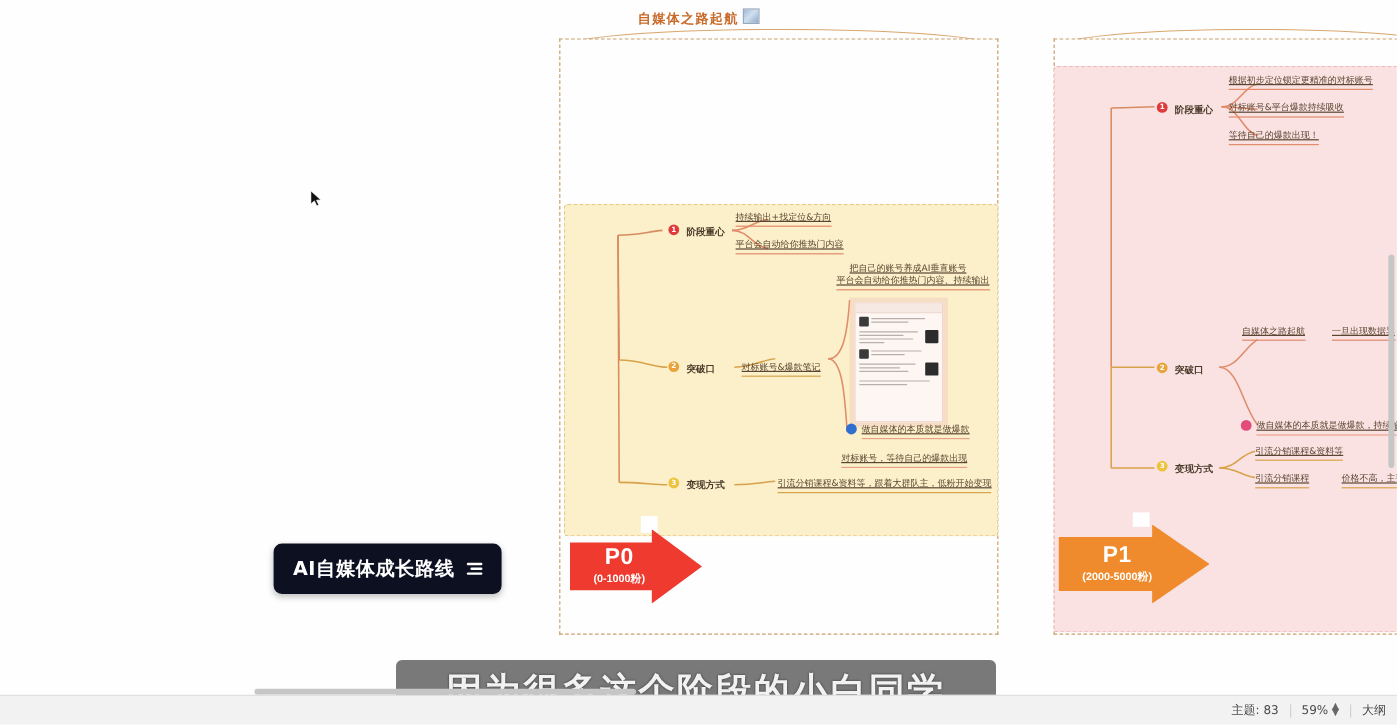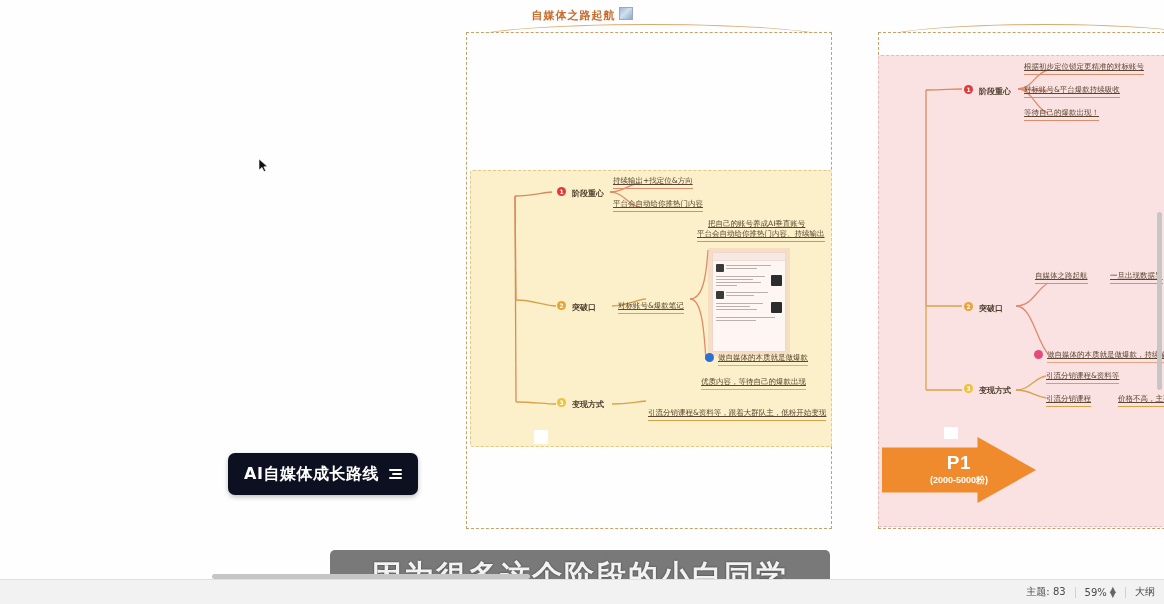--- a/index.html
+++ b/index.html
@@ -78,21 +78,21 @@
   .shot .thumb{width:11px;height:11px;background:#2c2c2c;flex:none;border-radius:1px;}
 
   
   .arrow{position:absolute;display:flex;align-items:center;justify-content:center;
          flex-direction:column;color:#fff;}
   .arrow .big{font-size:19px;font-weight:700;letter-spacing:.5px;line-height:1.05;}
   .arrow .small{font-size:9px;font-weight:700;margin-top:1px;}
   .arrow.p0{left:475px;top:441px;width:110px;height:62px;background:#ef3b2f;
     clip-path:polygon(0 18%,62% 18%,62% 0,100% 50%,62% 100%,62% 82%,0 82%);}
   .arrow.p1{left:882px;top:437px;width:126px;height:66px;background:#ef8b2c;
-    clip-path:polygon(0 16%,62% 16%,62% 0,100% 50%,62% 100%,62% 84%,0 84%);padding-left:28px;}
+    clip-path:polygon(0 16%,62% 16%,62% 0,100% 50%,62% 100%,62% 84%,0 84%);}
   .arrow .inner{transform:translateX(-14px);display:flex;flex-direction:column;align-items:center;}
 
   
   .stem{position:absolute;width:14px;background:#fff;}
   .stem.s0{left:534px;top:430px;height:14px;}
   .stem.s1{left:944px;top:427px;height:12px;}
 
   
   .chip{
     position:absolute;left:228px;top:453px;width:190px;height:42px;
@@ -247,27 +247,27 @@
     <div class="row">
       <div class="col">
         <div class="ln" style="width:90%"></div>
           <div class="ln" style="width:60%"></div>
       </div>
     </div>
   </div>
 
   <div class="bullet b-blue" style="left:705px;top:353px"></div>
   <div class="node u3" style="left:718px;top:353px">做自媒体的本质就是做爆款</div>
-  <div class="node u3" style="left:701px;top:377px">优质内容，等待自己的爆款出现</div>
+  <div class="node u3" style="left:701px;top:377px">对标账号，等待自己的爆款出现</div>
 
   <div class="bullet b-yel" style="left:557px;top:398px">
     <span>3</span>
   </div>
   <div class="lbl" style="left:572px;top:399px">变现方式</div>
-  <div class="node u2" style="left:648px;top:408px">引流分销课程&amp;资料等，跟着大群队主，低粉开始变现</div>
+  <div class="node u2" style="left:648px;top:398px">引流分销课程&amp;资料等，跟着大群队主，低粉开始变现</div>
 
   <div class="bullet b-red" style="left:964px;top:85px">
     <span>1</span>
   </div>
   <div class="lbl" style="left:979px;top:86px">阶段重心</div>
 
   <div class="node u" style="left:1024px;top:62px">根据初步定位锁定更精准的对标账号</div>
   <div class="node u" style="left:1024px;top:85px">对标账号&amp;平台爆款持续吸收</div>
   <div class="node u" style="left:1024px;top:108px">等待自己的爆款出现！</div>
 
@@ -287,20 +287,26 @@
   </div>
   <div class="lbl" style="left:979px;top:385px">变现方式</div>
 
   <div class="node u2" style="left:1046px;top:371px">引流分销课程&amp;资料等</div>
   <div class="node u2" style="left:1046px;top:394px">引流分销课程</div>
   <div class="node u2" style="left:1118px;top:394px">价格不高，主要</div>
 
   <div class="stem s0"></div>
   <div class="stem s1"></div>
 
+  <div class="arrow p0">
+    <div class="inner">
+      <div class="big">P0</div>
+      <div class="small">(0-1000粉)</div>
+    </div>
+  </div>
 
   <div class="arrow p1">
     <div class="inner">
       <div class="big">P1</div>
       <div class="small">(2000-5000粉)</div>
     </div>
   </div>
 
   <div class="chip">
     <div class="txt">AI自媒体成长路线</div>

